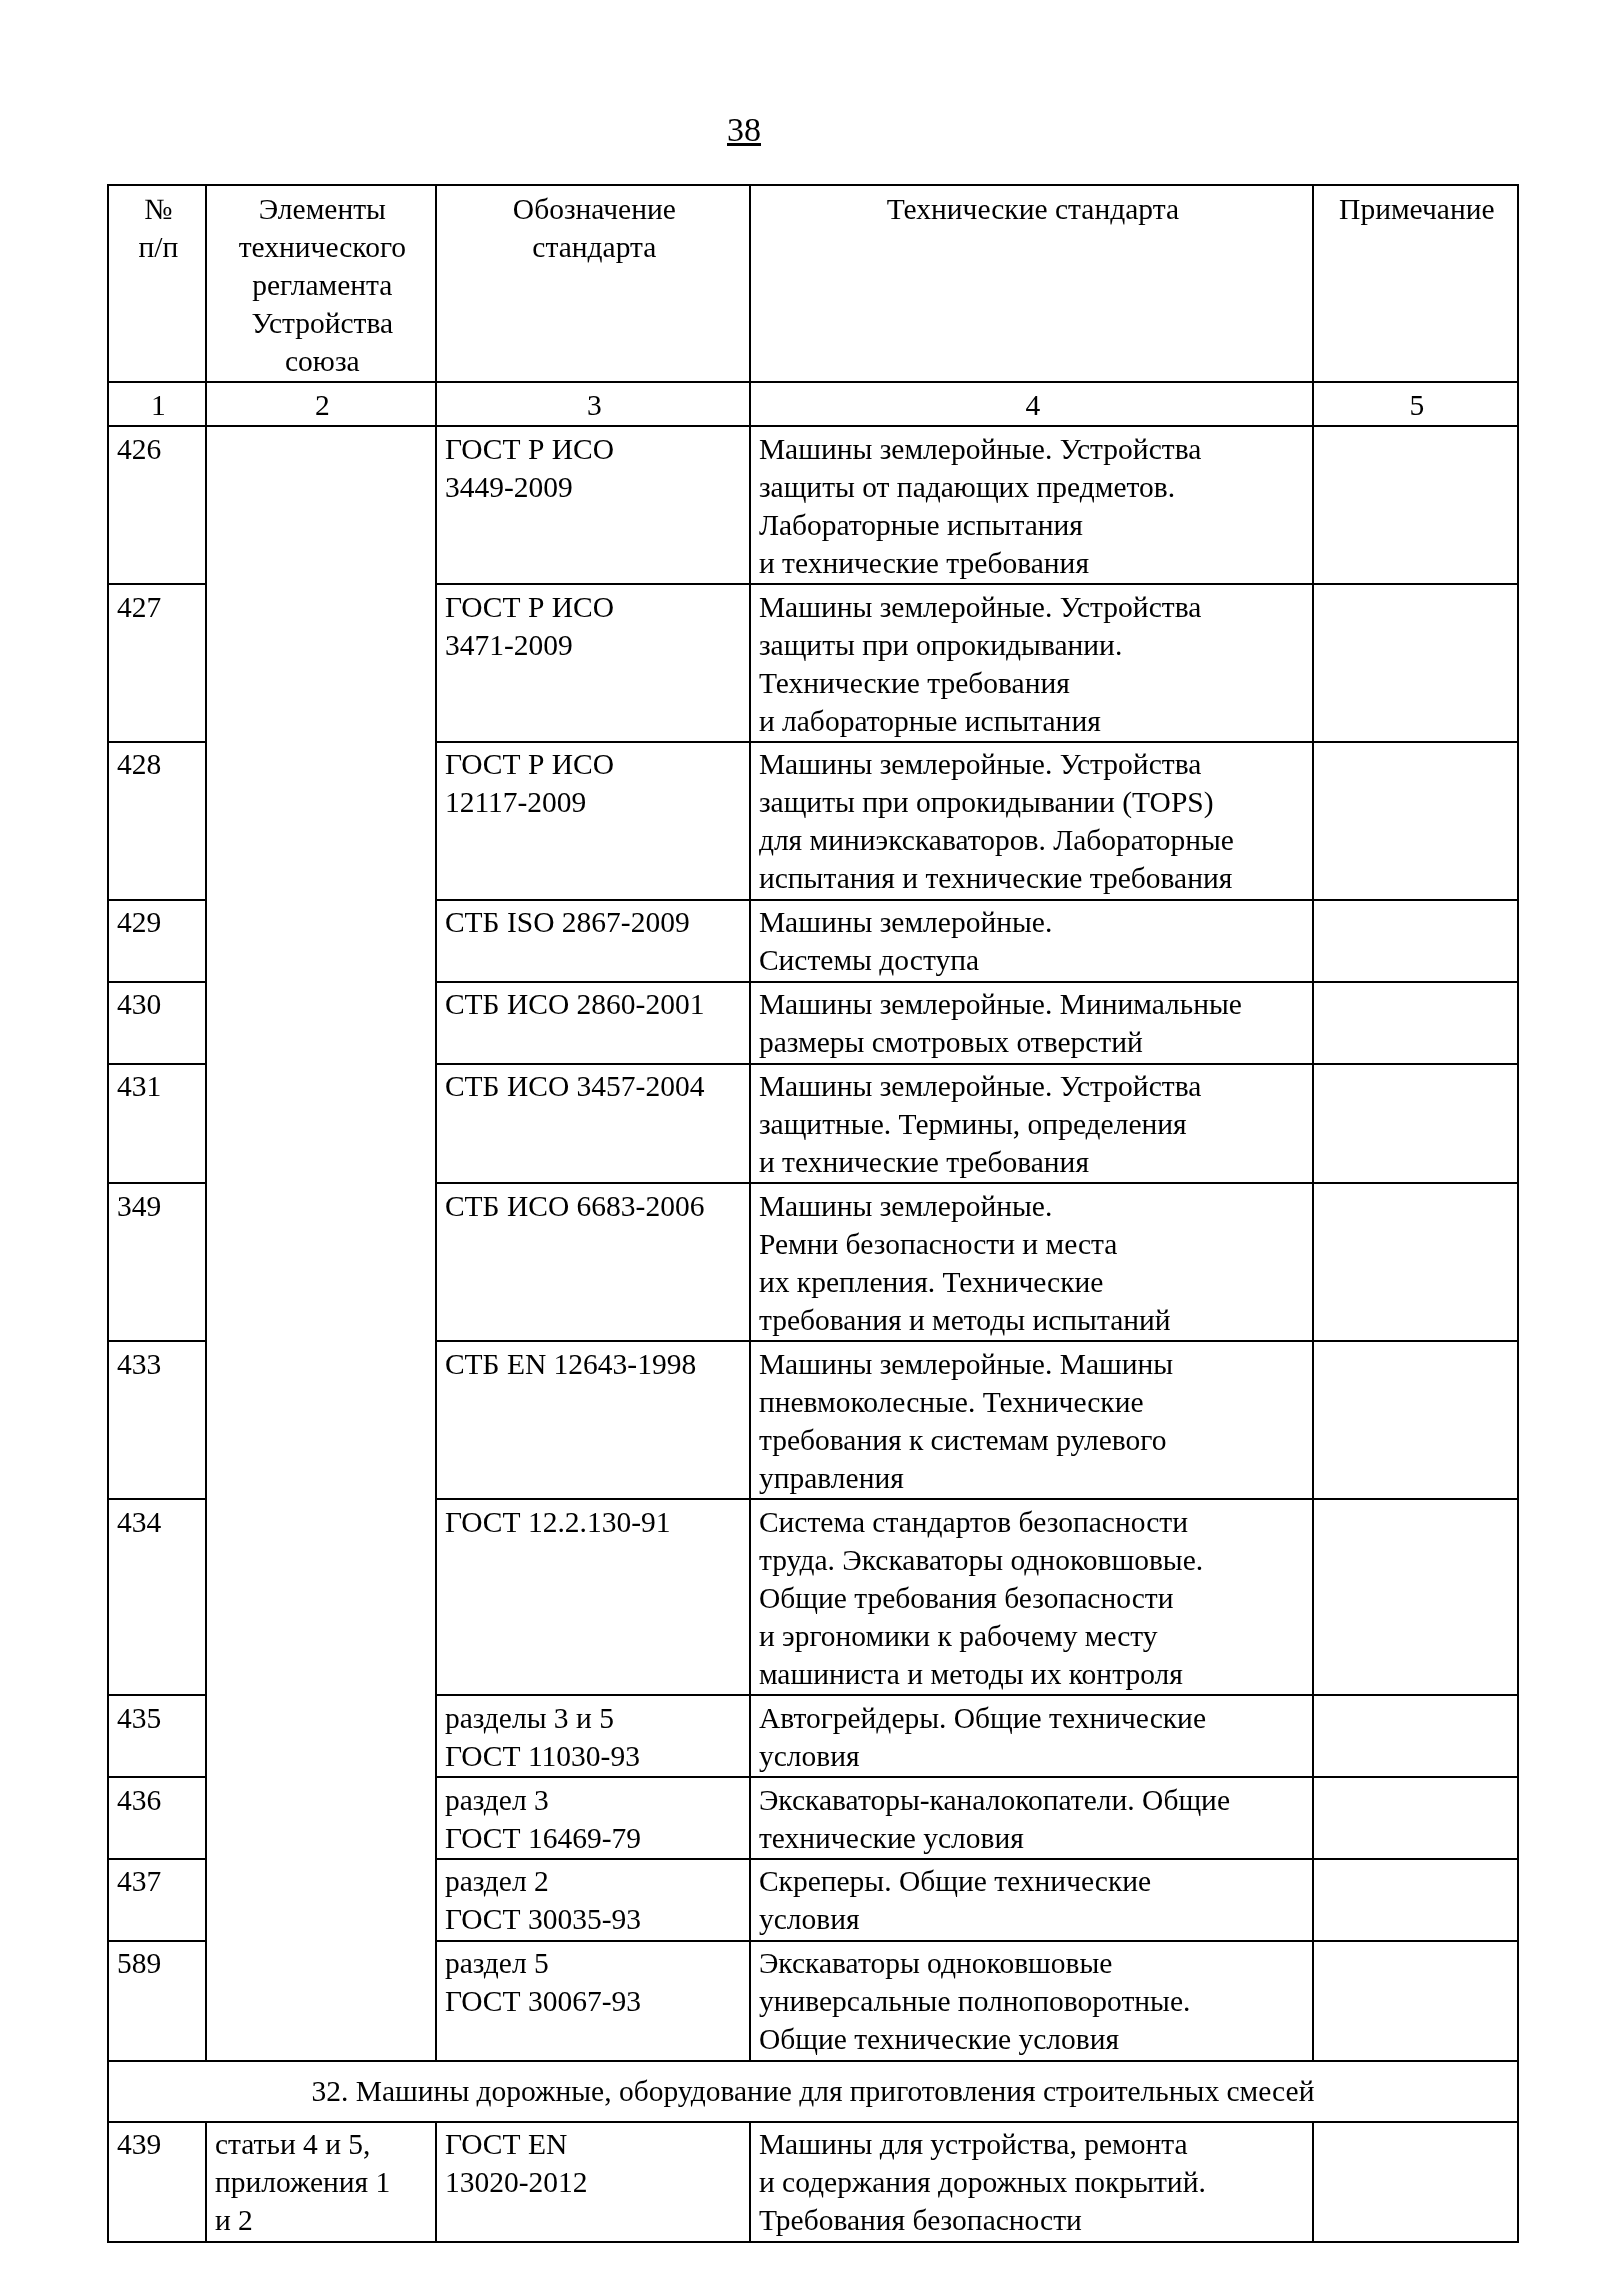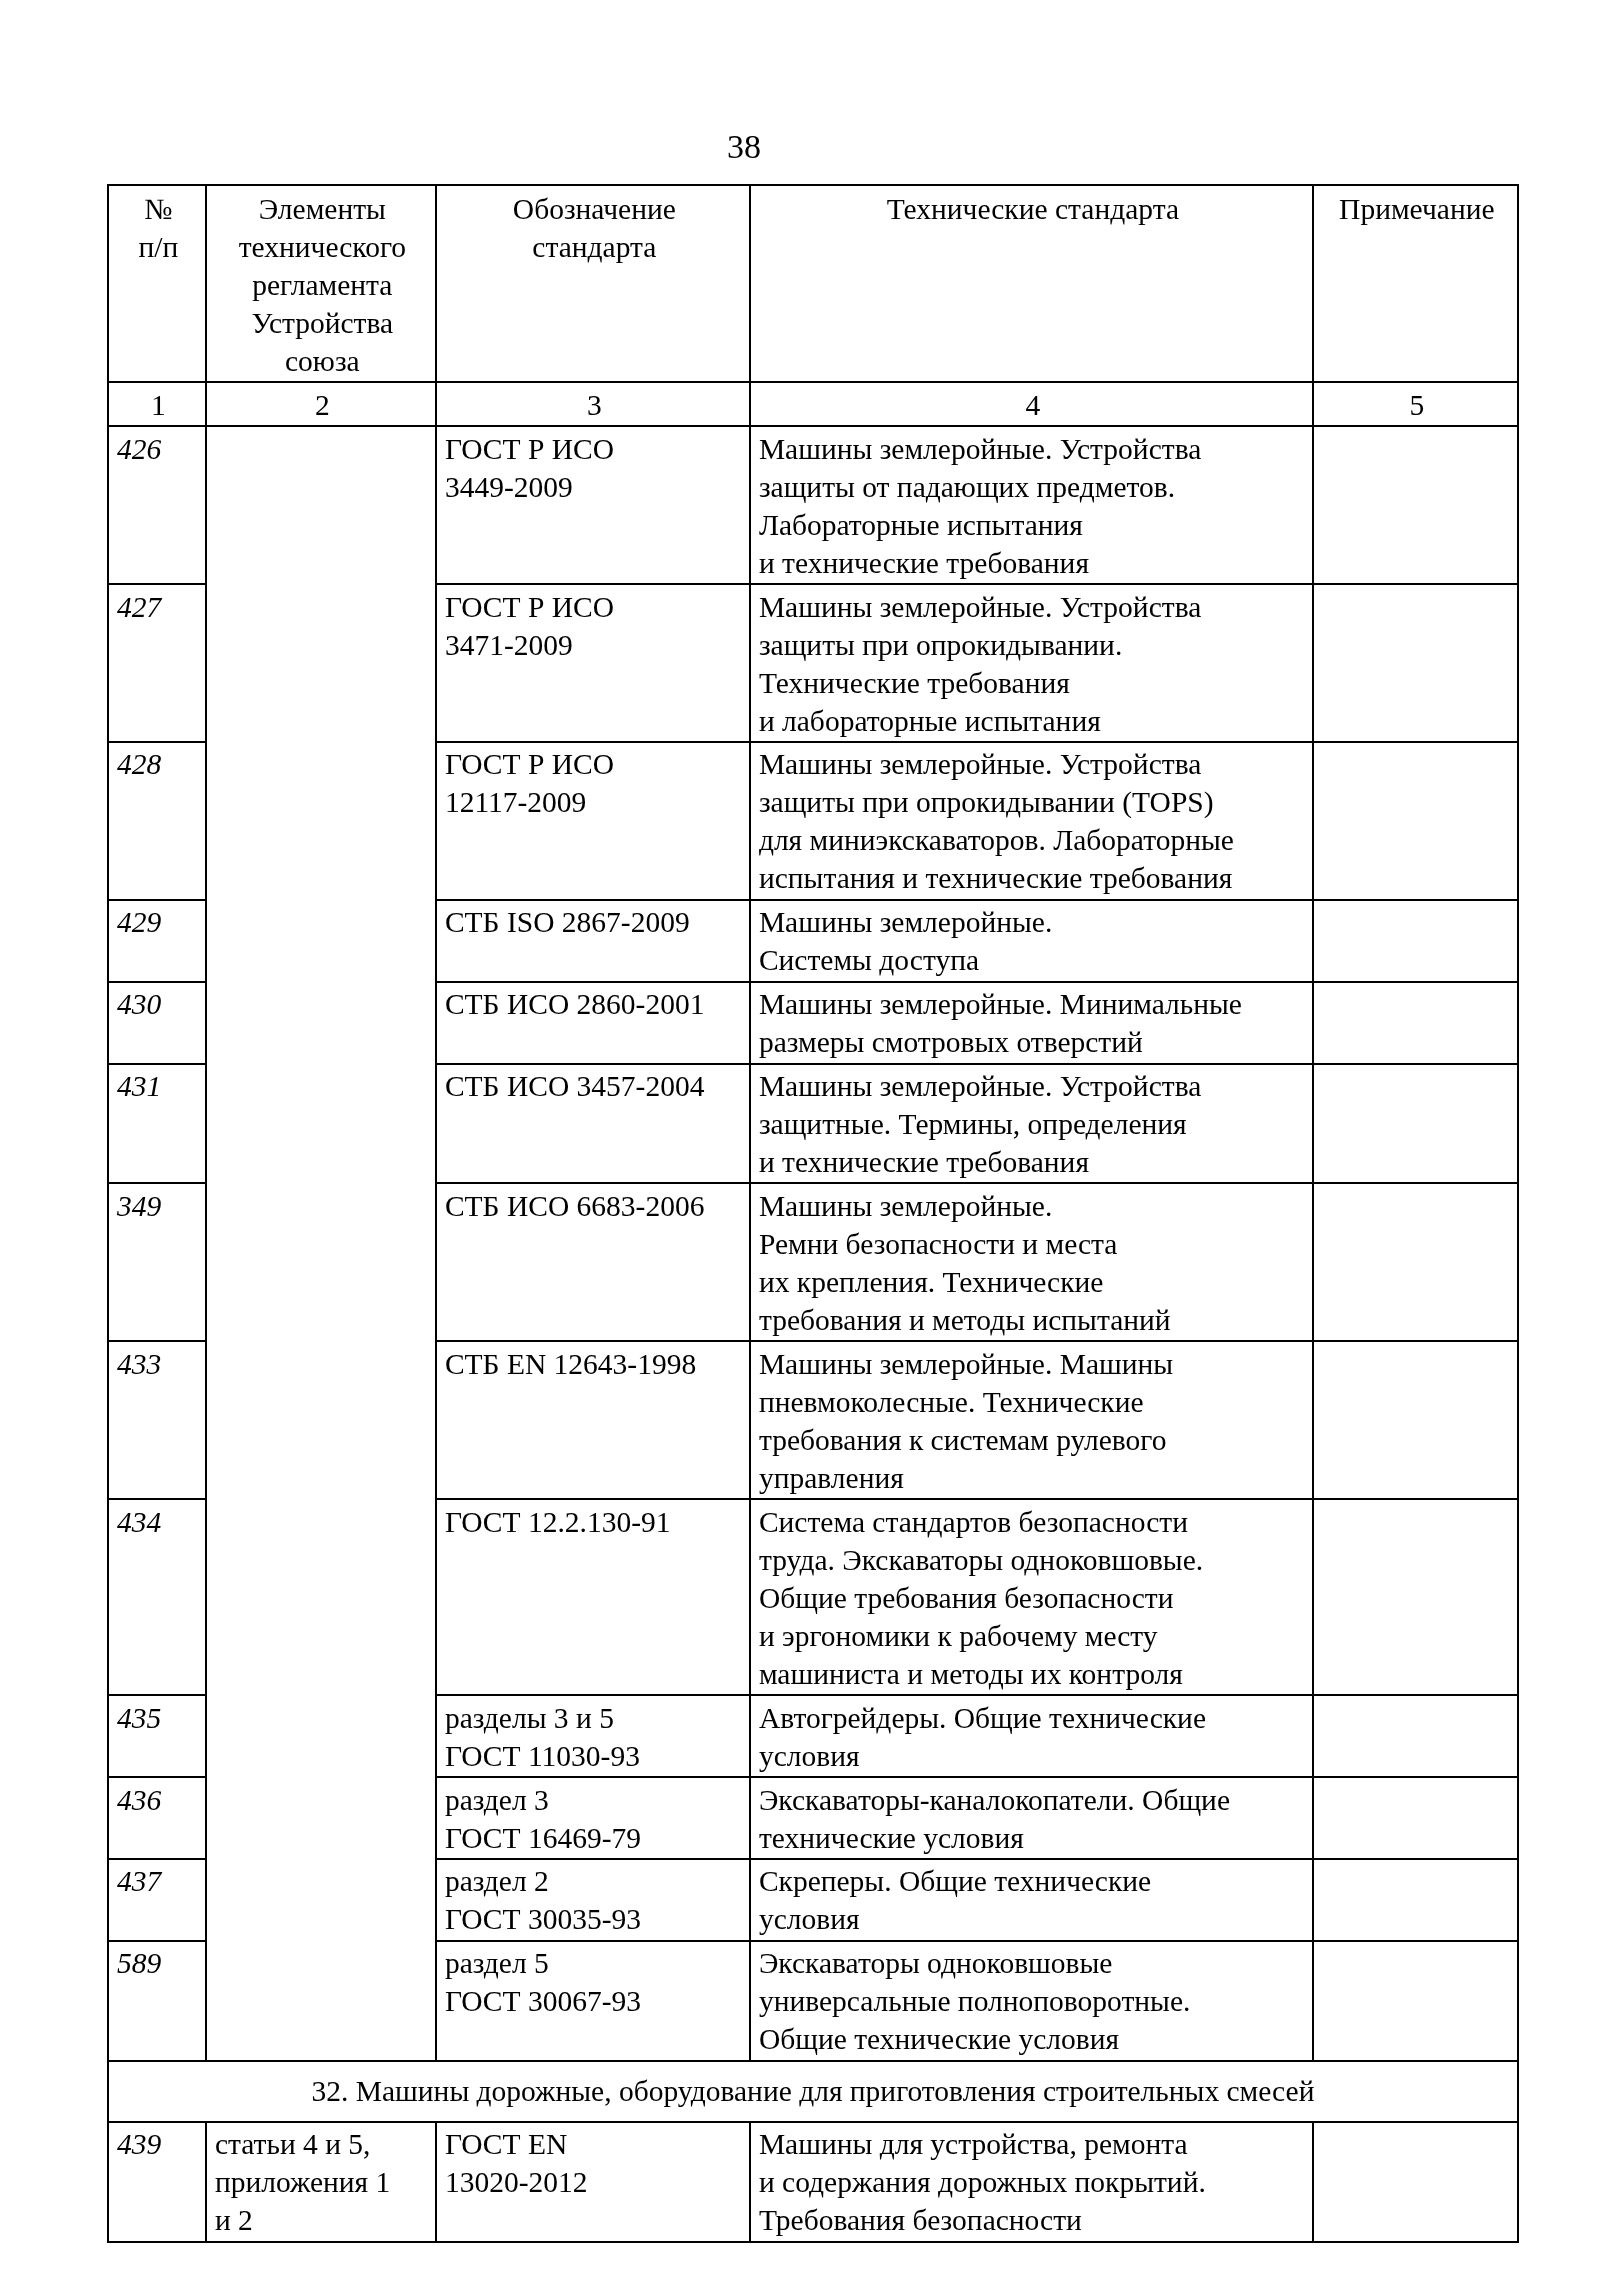--- a/index.html
+++ b/index.html
@@ -2,39 +2,39 @@
 <html style="font-size:10.5px"><head>
 <meta charset="utf-8">
 <style>
   html, body { margin: 0; padding: 0; background: #ffffff; }
   body {
     width: 1623px; height: 2295px; position: relative; overflow: hidden;
     font-family: "Liberation Serif", "DejaVu Serif", serif;
     color: #000;
   }
   .page-number {
-    position: absolute; left: 0; width: 1488px; top: 127px;
-    text-align: center; font-size: 34px; line-height: 39px;
+    position: absolute; left: 0; width: 1488px; top: 110px;
+    text-align: center; font-size: 34px; line-height: 39px; text-decoration: underline;
   }
   table.std {
     position: absolute; left: 107px; top: 184px;
     border-collapse: collapse; table-layout: fixed;
     width: 1411px;
     font-size: 29.5px; line-height: 38px;
   }
   table.std td, table.std th {
     border: 2px solid #000;
     vertical-align: top;
     padding: 2.6px 5.2px 1.3px 7.9px;
     font-weight: normal;
     white-space: pre-line;
   }
   table.std th { text-align: center; padding-top: 3.9px; }
   .colnum td { text-align: center; padding: 1.3px 2.6px; height: 33px; }
-  td.num { padding-left: 10.5px; font-style: italic; }
+  td.num { padding-left: 10.5px; }
   tr.section td {
     text-align: center; vertical-align: middle;
     height: 59px; padding: 0 6.5px; font-family: Liberation Serif, serif;
   }
   col.c1 { width: 98px; }
   col.c2 { width: 230px; }
   col.c3 { width: 314px; }
   col.c4 { width: 563px; }
   col.c5 { width: 205px; }
 </style>

